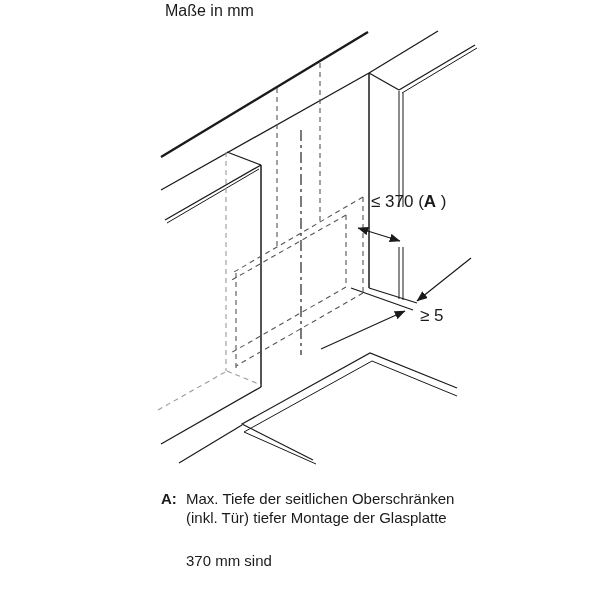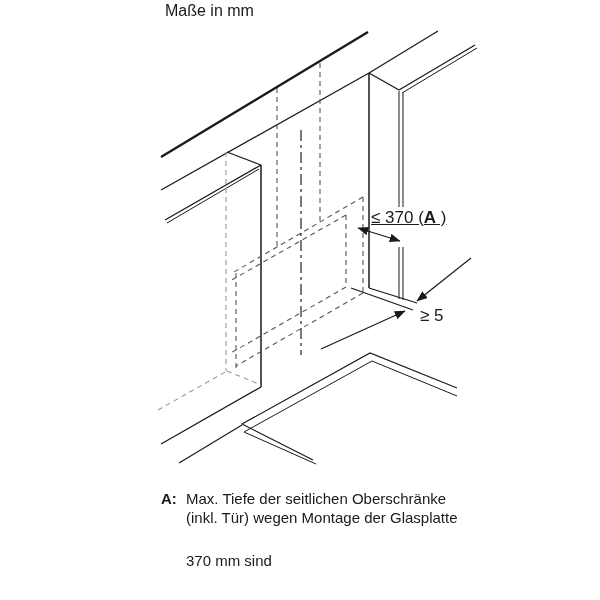--- a/index.html
+++ b/index.html
@@ -27,23 +27,22 @@
     white-space: nowrap;
     color: #1a1a1a;
   }
   .title-label {
     left: 149px;
     top: 2px;
     font-size: 16px;
   }
   .dim-depth {
     left: 355px;
-    top: 208px;
+    top: 192px;
     font-size: 17px;
-    text-decoration: underline;
   }
   .dim-gap {
     left: 404px;
     top: 306px;
     font-size: 17px;
   }
   .bold { font-weight: bold; }
   .note {
     position: absolute;
     font-size: 15px;
@@ -145,21 +144,21 @@
 
   <div class="label dim-depth">
     <span>≤ 370 (</span><span class="bold">A</span><span> )</span>
   </div>
 
   <div class="label dim-gap">≥ 5</div>
 
   <div class="note note-a-label">A:</div>
 
   <div class="note note-a-body">
-    <div>Max. Tiefe der seitlichen Oberschränke</div>
-    <div>(inkl. Tür) wegen Montage der Glasplatte</div>
+    <div>Max. Tiefe der seitlichen Oberschränken</div>
+    <div>(inkl. Tür) tiefer Montage der Glasplatte</div>
   </div>
 
   <div class="note note-install">
     <div>370 mm sind</div>
   </div>
 
 </div>
 
 </body></html>

